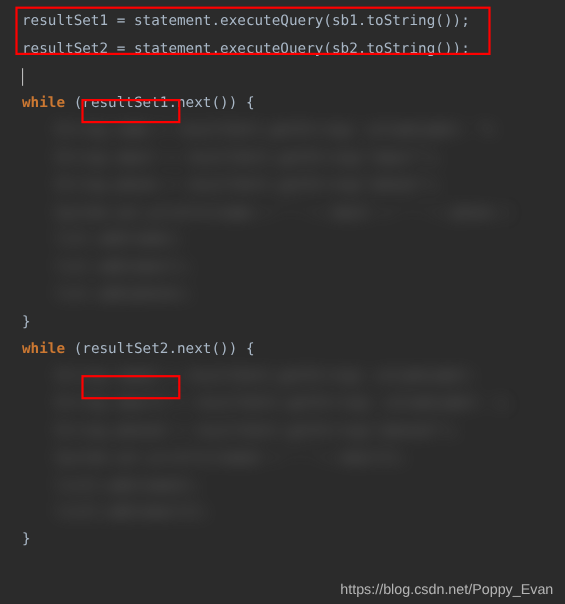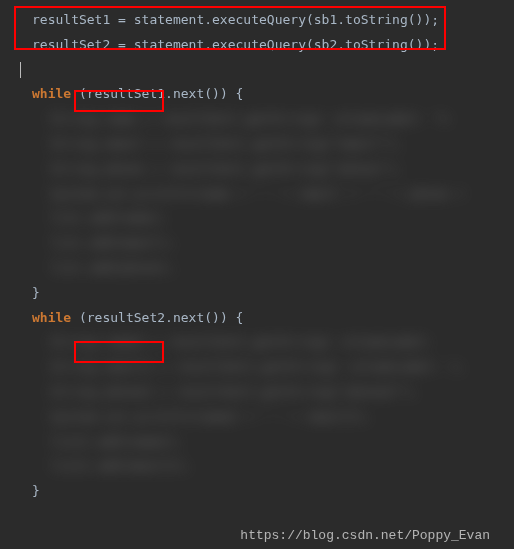--- a/index.html
+++ b/index.html
@@ -8,21 +8,21 @@
       font-family: 'Consolas', 'Monaco', monospace;
       font-size: 13px;
       color: #a9b7c6;
       width: 514px;
       height: 549px;
       position: relative;
       overflow: hidden;
       padding: 8px 0;
     }
     .code-line {
-      padding: 2px 32px;
+      padding: 2px 20px;
       line-height: 1.6;
       white-space: pre;
     }
     .highlight-box-1 {
       border: 2px solid #ff0000;
       position: absolute;
       top: 6px;
       left: 14px;
       width: 432px;
       height: 44px;
@@ -56,24 +56,24 @@
       opacity: 0.7;
     }
     .blur-line {
       padding: 2px 20px 2px 50px;
       line-height: 1.6;
       color: #888;
     }
     .watermark {
       position: absolute;
       bottom: 6px;
-      right: 24px;
+      right: 11px;
       color: #cccccc;
       font-size: 13px;
-      font-family: Liberation Mono, monospace;
+      font-family: Liberation Sans, sans-serif;
       opacity: 0.85;
     }
     .cursor {
       position: absolute;
       top: 62px;
       left: 20px;
       width: 1px;
       height: 16px;
       background: #bbb;
     }

